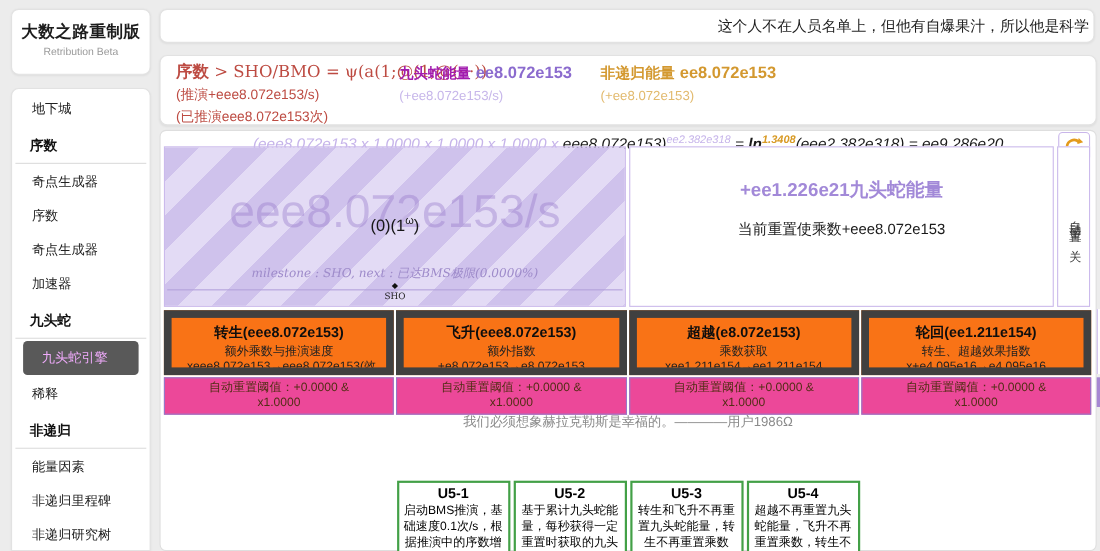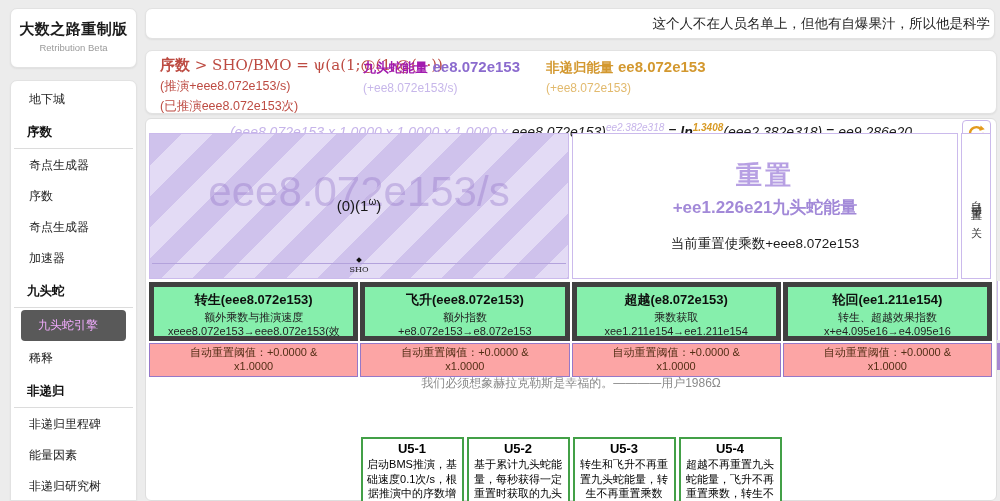--- a/index.html
+++ b/index.html
@@ -66,27 +66,27 @@
     display:flex; flex-direction:column; align-items:center; padding-top:24px; }
   .reset-title { font-size:26px; font-weight:bold; color:#b7a0e3; letter-spacing:3px; }
   .reset-gain { font-size:17px; color:#a289d8; font-weight:600; margin-top:3px; }
   .reset-note { font-size:13.5px; color:#1a1a1a; margin-top:16px; }
 
   .auto-strip { position:absolute; left:815px; top:14px; width:30px; height:146px; border:1px solid #cbbaec; background:#fff;
     display:flex; align-items:center; justify-content:center; }
   .auto-strip span { writing-mode:vertical-rl; text-orientation:upright; font-size:11px; color:#3a3a3a; letter-spacing:3px; }
 
   .layers-row { position:absolute; left:3px; top:163px; width:843px; display:grid; grid-template-columns:repeat(4,1fr); gap:2px; }
-  .layer-box { border:5px solid #404040; background:#86efac; height:59px; text-align:center; padding-top:4px; overflow:hidden; }
+  .layer-box { border:7px solid #404040; background:#f97316; height:59px; text-align:center; padding-top:4px; overflow:hidden; }
   .layer-title { font-size:13px; font-weight:bold; color:#0e0e0e; }
   .layer-desc { font-size:11px; color:#222; margin-top:1px; }
   .layer-effect { font-size:11px; color:#222; line-height:1.25; padding:0 14px; }
 
   .threshold-row { position:absolute; left:3px; top:224px; width:843px; display:grid; grid-template-columns:repeat(4,1fr); gap:2px; }
-  .threshold-bar { background:#fca5a5; border:1px solid #9678c8; color:#532e15; font-size:11px; text-align:center; padding:2px 0; line-height:1.25; }
+  .threshold-bar { background:#ec4899; border:1px solid #9678c8; color:#532e15; font-size:11px; text-align:center; padding:2px 0; line-height:1.25; }
 
   .quote-line { position:absolute; left:0; top:256px; width:100%; text-align:center; font-size:12px; color:#8a8a8a; }
 
   .upgrades-row { position:absolute; left:0; top:318px; width:100%; display:flex; justify-content:center; gap:3px; }
   .upgrade-box { width:103px; height:90px; border:2px solid #43a047; background:#fff; text-align:center; }
   .upg-title { font-size:13px; font-weight:bold; color:#000; padding:2px 0 1px 0; }
   .upg-desc { font-size:11px; color:#000; line-height:1.32; padding:0 1px; }
 
   
   .edge-box-sliver { position:absolute; left:997px; top:281px; width:3px; height:59px; background:#fff; border-left:1px solid #cbbaec; }
@@ -108,22 +108,22 @@
   <div class="sb-item">地下城</div>
   <div class="sb-header">序数</div>
   <div class="sb-item">奇点生成器</div>
   <div class="sb-item">序数</div>
   <div class="sb-item">奇点生成器</div>
   <div class="sb-item">加速器</div>
   <div class="sb-header">九头蛇</div>
   <div class="sb-item selected">九头蛇引擎</div>
   <div class="sb-item">稀释</div>
   <div class="sb-header">非递归</div>
+  <div class="sb-item">能量因素</div>
   <div class="sb-item">非递归里程碑</div>
-  <div class="sb-item">能量因素</div>
   <div class="sb-item">非递归研究树</div>
 
 </div>
 
 <div class="card stats-card">
   <div class="stat-ordinal">
     <div class="ord-line1">
       <span class="ord-label">序数</span><span class="ord-math"> &gt; SHO/BMO = ψ(a(1;@(1;@(···))</span>
     </div>
     <div class="ord-sub">(推演+eee8.072e153/s)</div>
@@ -158,27 +158,27 @@
       <polygon points="17.2,1.8 22.4,6.6 15.6,8.6" fill="#e39b1c" stroke="none"></polygon>
       <polygon points="6.8,22.2 1.6,17.4 8.4,15.4" fill="#e39b1c" stroke="none"></polygon>
     </svg>
   </div>
 
   <div class="engine-box">
     <div class="watermark">eee8.072e153/s</div>
     <div class="ordinal-line">
       <span>(0)(1</span><sup>ω</sup><span>)</span>
     </div>
+    <div class="milestone-line">milestone : SHO, next : 已达BMS极限(0.0000%)</div>
     <div class="progress-line"></div>
     <div class="progress-marker"></div>
     <div class="marker-label">SHO</div>
   </div>
 
   <div class="reset-box">
-    <div class="reset-title">重置</div>
     <div class="reset-gain">+ee1.226e21九头蛇能量</div>
     <div class="reset-note">当前重置使乘数+eee8.072e153</div>
   </div>
 
   <div class="auto-strip">
     <span>自动重置：关</span>
   </div>
 
   <div class="layers-row">
     <div class="layer-box">

